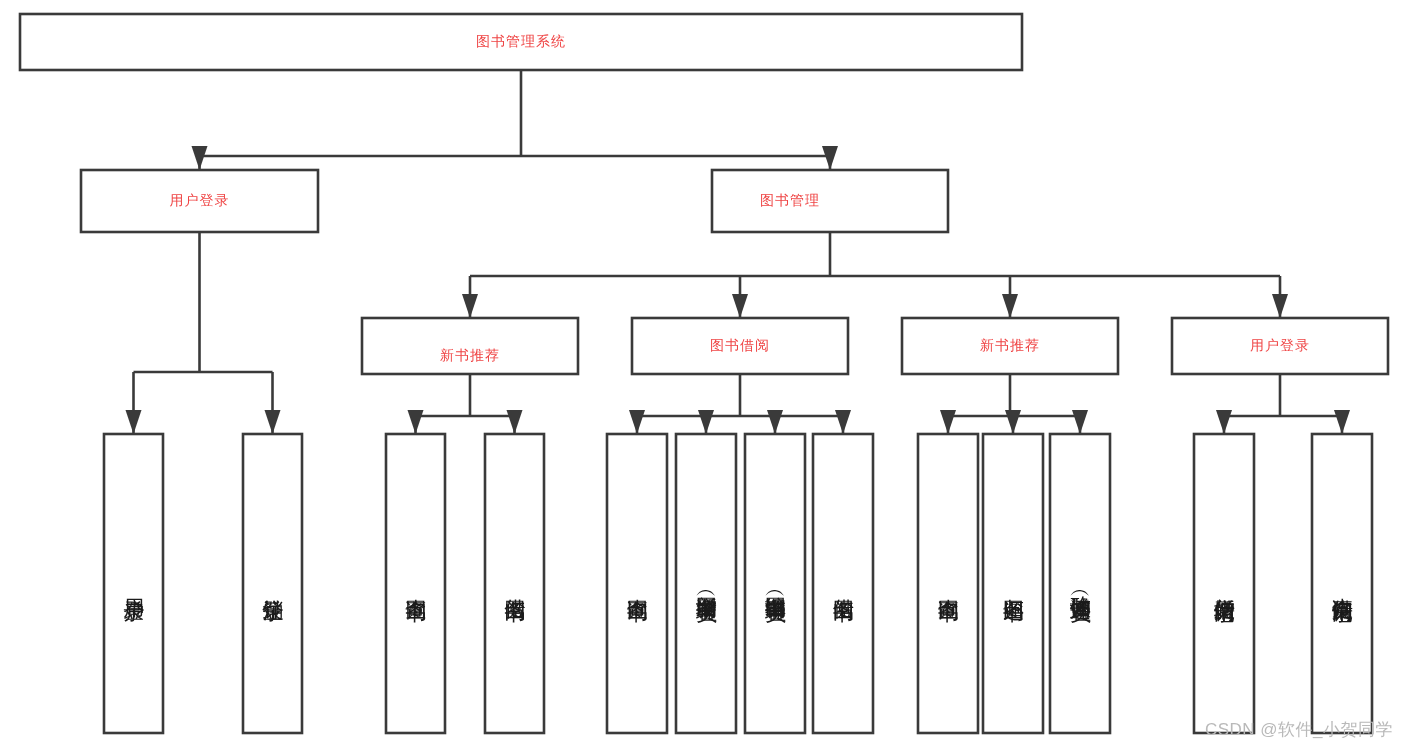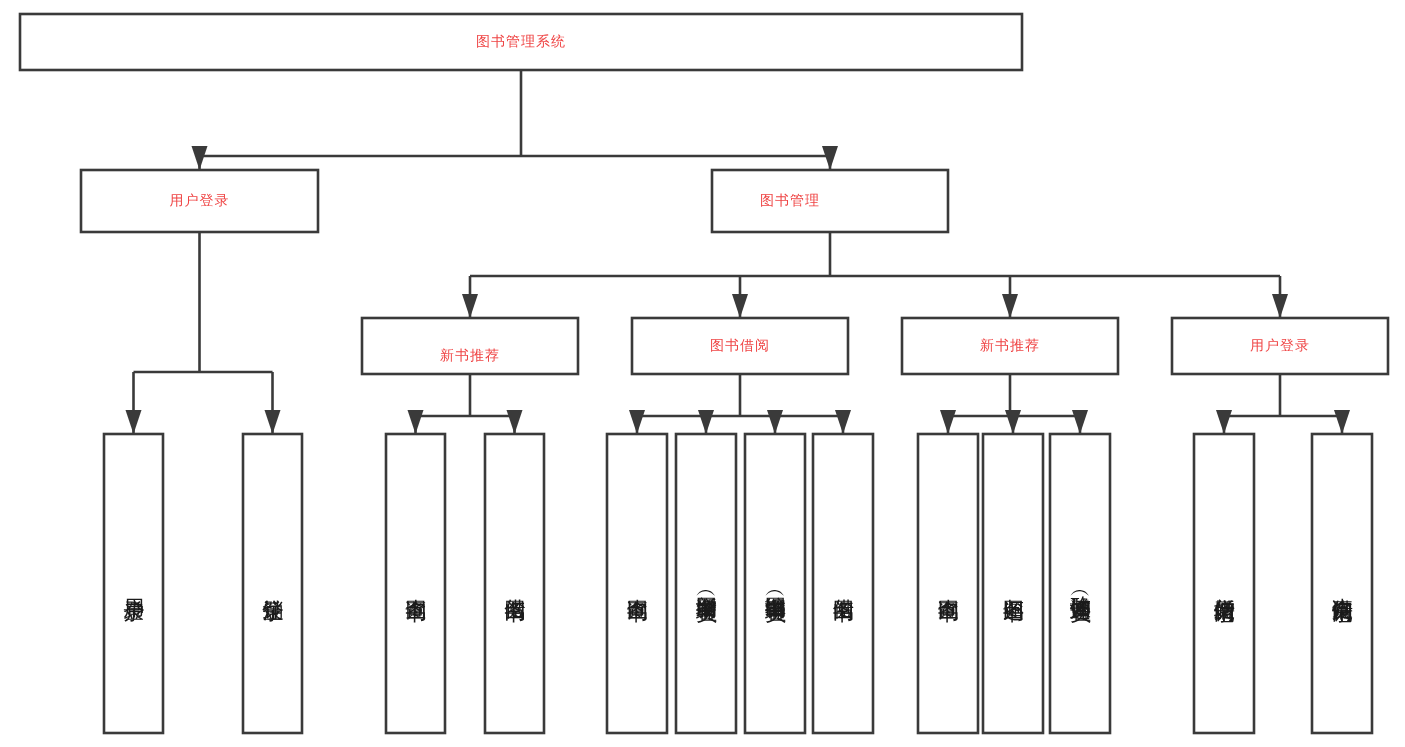--- a/index.html
+++ b/index.html
@@ -121,13 +121,14 @@
       <div class="vlabel" style="left: 676px; top: 434px; width: 60px; height: 299px;">新增图书（管理员）</div>
       <div class="vlabel" style="left: 745px; top: 434px; width: 60px; height: 299px;">编辑图书（管理员）</div>
       <div class="vlabel" style="left: 813px; top: 434px; width: 60px; height: 299px;">借阅图书</div>
       <div class="vlabel" style="left: 918px; top: 434px; width: 60px; height: 299px;">查询图书</div>
       <div class="vlabel" style="left: 983px; top: 434px; width: 60px; height: 299px;">归还图书</div>
       <div class="vlabel" style="left: 1050px; top: 434px; width: 60px; height: 299px;">确认归还（管理员）</div>
       <div class="vlabel" style="left: 1194px; top: 434px; width: 60px; height: 299px;">新增借阅记录</div>
       <div class="vlabel" style="left: 1312px; top: 434px; width: 60px; height: 299px;">查询借阅记录</div>
     </div>
 
+  <div id="watermark">CSDN @软件_小贺同学</div>
 </div>
 
 </body></html>

